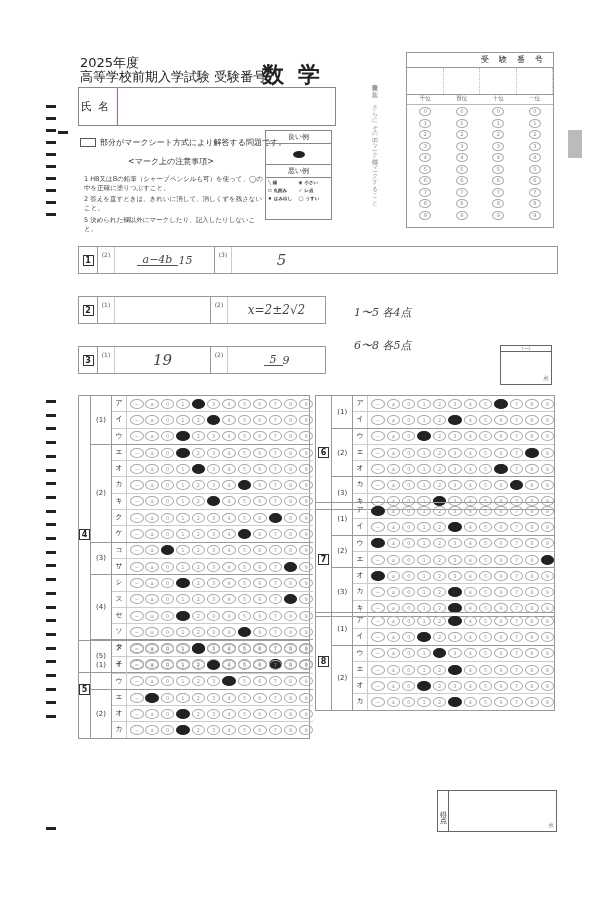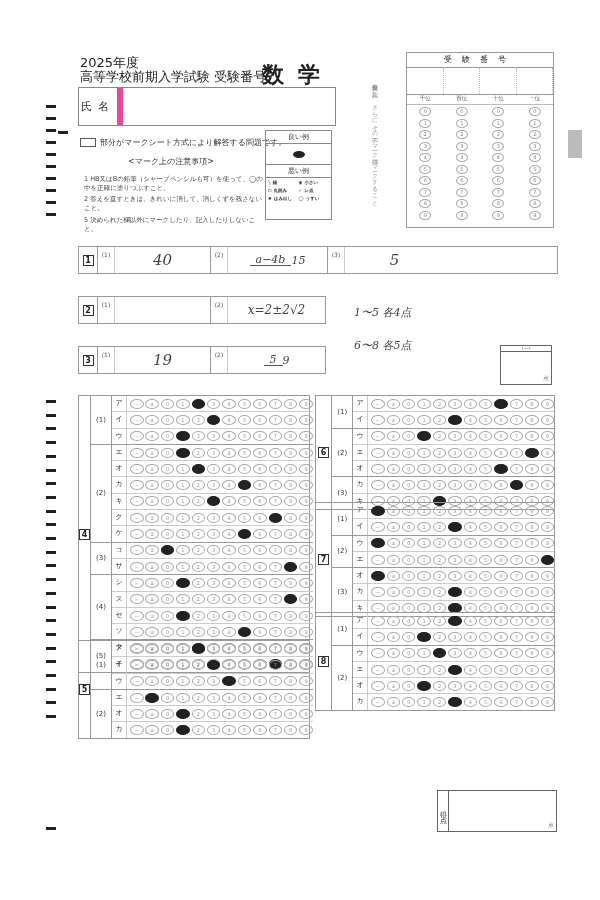--- a/index.html
+++ b/index.html
@@ -4,32 +4,32 @@
 <style>
   html, body { margin:0; padding:0; }
   body { width:600px; height:900px; background:#fff; position:relative; overflow:hidden;
          font-family:"DejaVu Sans", sans-serif; color:#333; }
   .abs { position:absolute; }
   .timing { position:absolute; left:46px; width:10px; height:3px; background:#222; }
   .hdr-year { left:80px; top:54px; font-size:13px; color:#222; }
   .hdr-title { left:80px; top:68px; font-size:13px; color:#222; }
   .hdr-subject { left:262px; top:60px; font-size:22px; font-weight:bold; letter-spacing:14px; color:#222; }
   .name-box { left:78px; top:87px; width:256px; height:37px; border:1px solid #888; }
-  .name-label { position:absolute; left:0; top:0; width:38px; height:37px; border-right:6px solid #ec4899;
+  .name-label { position:absolute; left:0; top:0; width:38px; height:37px; border-right:1px solid #ec4899;
                 display:flex; align-items:center; justify-content:center; font-size:11px; letter-spacing:6px; }
   .notice { left:80px; top:137px; font-size:8px; color:#333; display:flex; align-items:center; gap:4px; }
   .notice .box { width:14px; height:7px; border:1px solid #555; }
   .rules-title { left:128px; top:156px; font-size:8px; }
   .rule { left:84px; font-size:6.5px; color:#444; width:180px; line-height:9px; }
   .examples { left:265px; top:130px; width:65px; height:88px; border:1px solid #888; font-size:7px; }
   .examples .cell { border-bottom:1px solid #888; text-align:center; }
   .ex-bad-grid { display:grid; grid-template-columns:1fr 1fr; font-size:4.5px; padding:2px; row-gap:3px; }
   .ex-bad-grid span { display:flex; align-items:center; gap:2px; }
   .exam-box { left:406px; top:52px; width:146px; height:174px; border:1px solid #999; font-size:8px; }
-  .exam-title { height:14px; border-bottom:1px solid #999; text-align:center; letter-spacing:10px; line-height:14px; color:#222; }
+  .exam-title { height:14px; border-bottom:1px solid #999; text-align:right; letter-spacing:10px; line-height:14px; color:#222; }
   .exam-write { height:26px; border-bottom:1px solid #999; display:grid; grid-template-columns:repeat(4,1fr); }
   .exam-write div { border-right:1px dotted #bbb; }
   .exam-cols { display:grid; grid-template-columns:repeat(4,1fr); text-align:center; font-size:5.5px; color:#666; border-bottom:1px solid #bbb; height:9px; }
   .exam-bubbles { display:grid; grid-template-columns:repeat(4,1fr); text-align:center; }
   .eb { font-size:6px; color:#888; height:11.5px; line-height:11.5px; }
   .eb span { display:inline-block; width:10px; height:7px; border:1px solid #aaa; border-radius:50%; line-height:7px; font-size:5px; }
   .vert-note { left:370px; top:80px; writing-mode:vertical-rl; font-size:6px; color:#999; height:130px; }
   .side-tab { left:568px; top:130px; width:14px; height:28px; background:#bbb; }
   .ans-row { position:absolute; display:flex; border:1px solid #999; height:26px; }
   .ans-num { width:18px; border-right:1px solid #999; display:flex; align-items:center; justify-content:center; }
@@ -163,24 +163,20 @@
       </div>
     </div>
 </div>
 
 <div class="abs side-tab"></div>
 
 <div class="ans-row" style="left:78px;top:246px;width:478px">
   <div class="ans-num">
       <span class="qnum-box">1</span>
     </div>
-  <div class="ans-cell" style="width:112px">
-    <div class="ans-sub">(1)</div>
-      <div class="ans-val">40</div>
-    </div>
   <div class="ans-cell" style="width:116px">
     <div class="ans-sub">(2)</div>
     <div class="ans-val">
         <div class="frac">
           <span class="num">a−4b</span>
           <span>15</span>
         </div>
       </div>
     </div>
   <div class="ans-cell" style="width:116px">

